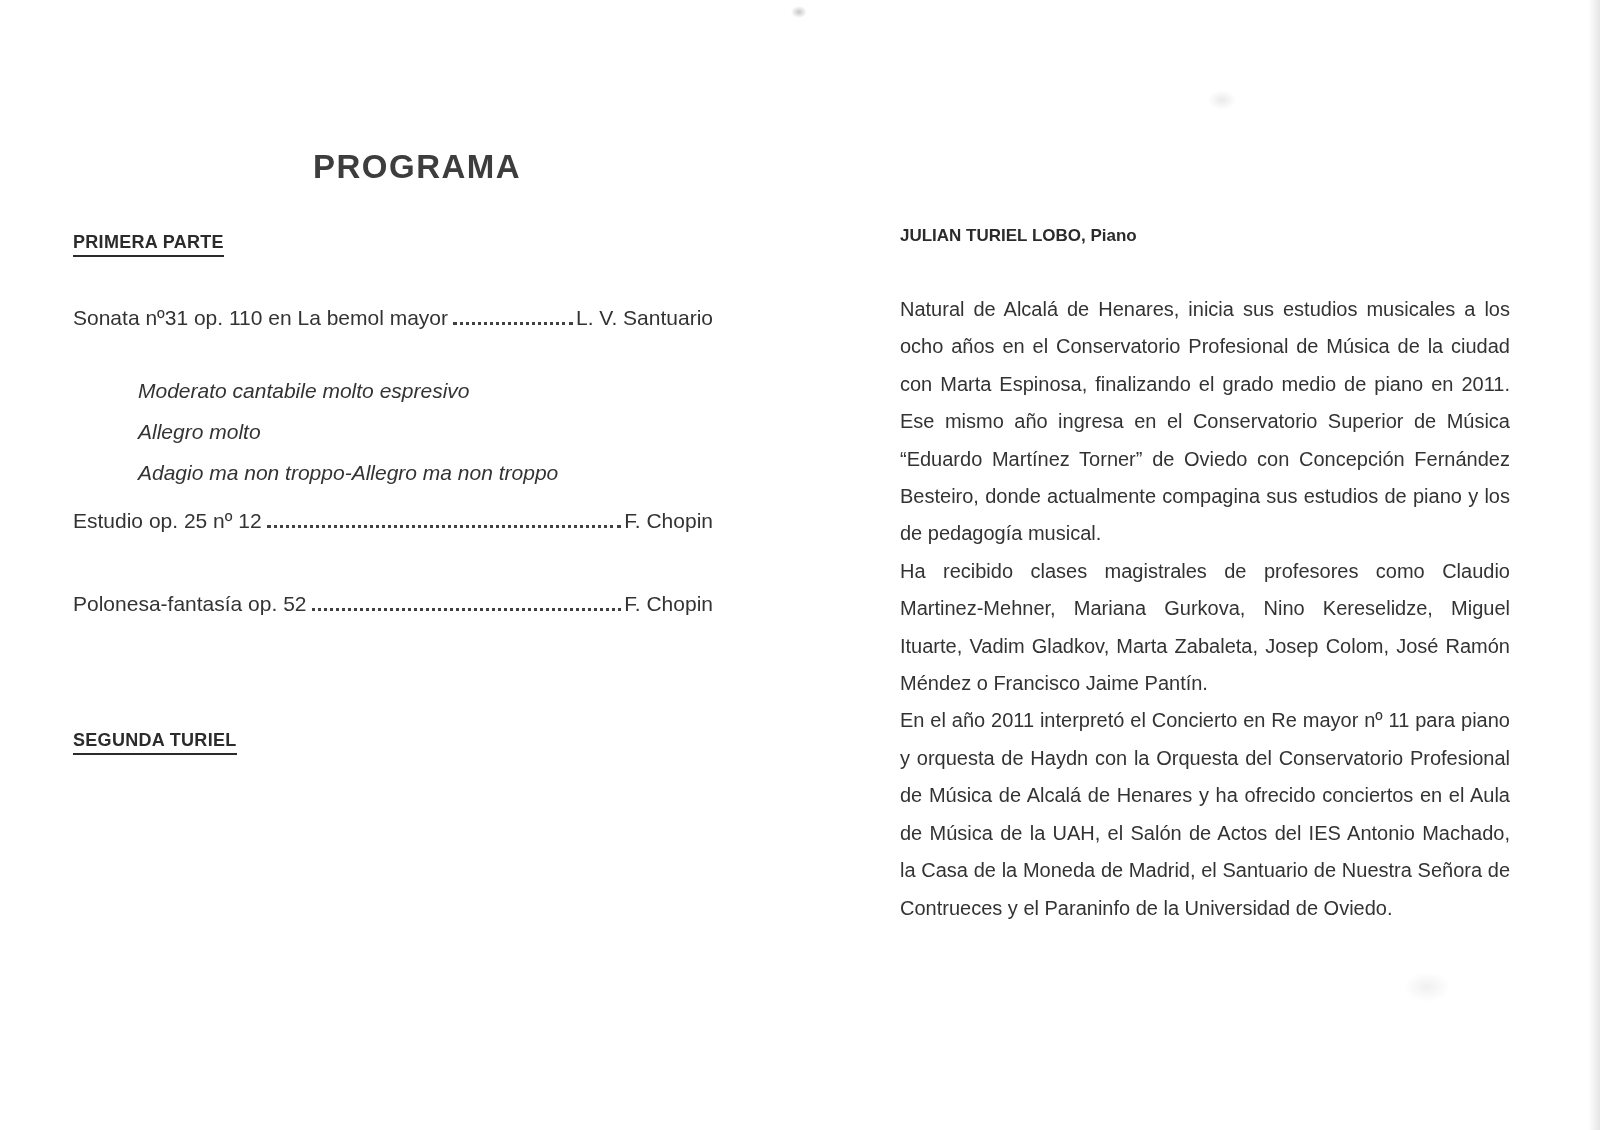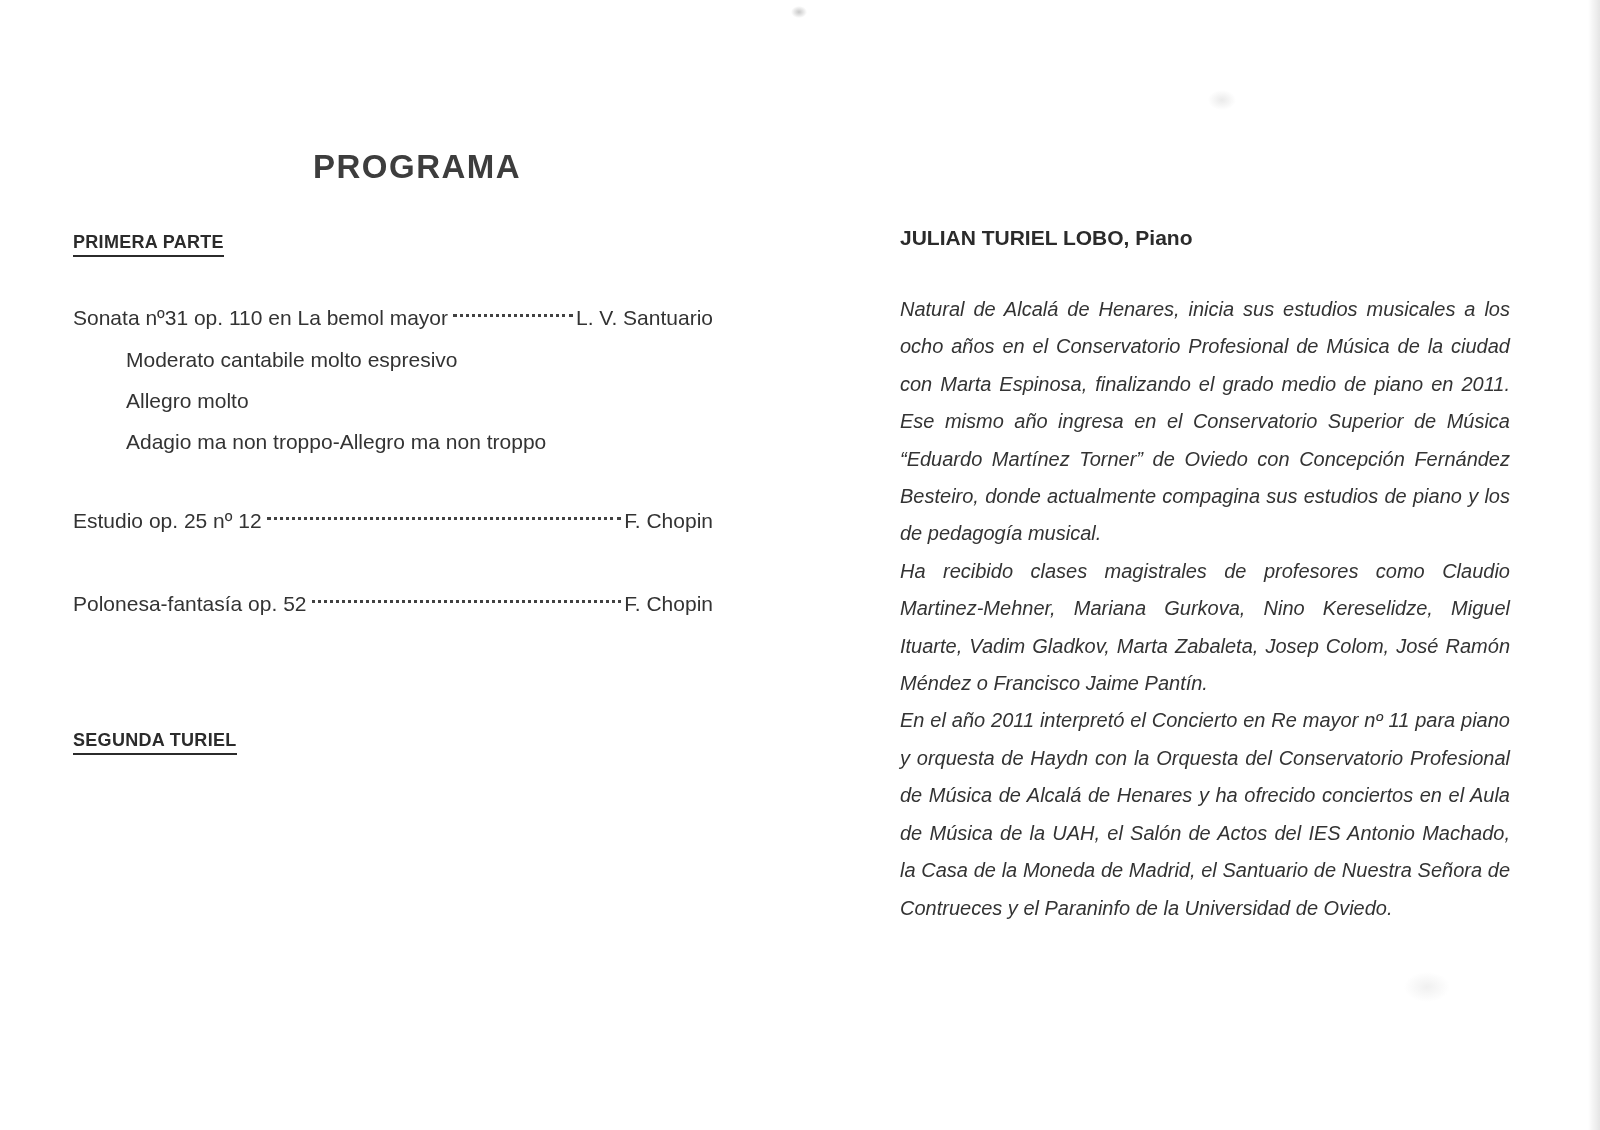--- a/index.html
+++ b/index.html
@@ -37,21 +37,21 @@
     letter-spacing: 0.3px;
   }
   .heading-primera { top: 218px; }
   .heading-segunda { top: 716px; }
 
   .piece-row {
     position: absolute;
     left: 73px;
     width: 640px;
     display: flex;
-    align-items: center;
+    align-items: flex-end;
     font-size: 21px;
     color: #333333;
     line-height: 1.15;
     white-space: nowrap;
   }
   .row-sonata      { top: 306px; }
   .row-estudio     { top: 509px; }
   .row-polonesa    { top: 592px; }
   .row-variaciones { top: 796px; }
 
@@ -60,53 +60,55 @@
     min-width: 14px;
     border-bottom: 3px dotted #414141;
     margin: 0 3px 5px 5px;
     height: 0;
   }
   .piece-composer { flex: 0 0 auto; }
   .piece-title { flex: 0 0 auto; }
 
   .movement {
     position: absolute;
-    left: 126px;
+    left: 138px;
     font-size: 21px;
+    font-style: italic;
     color: #333333;
     line-height: 1.15;
     white-space: nowrap;
+    margin-top: 31px;
   }
   .mov-1 { top: 348px; }
   .mov-2 { top: 389px; }
   .mov-3 { top: 430px; }
 
   
   .bio-header {
     position: absolute;
     left: 900px;
     top: 226px;
-    font-size: 21px;
+    font-size: 17px;
     font-weight: 700;
     color: #2b2b2b;
     line-height: 1.15;
     white-space: nowrap;
   }
   .bio-text {
     position: absolute;
     left: 900px;
     top: 291px;
     width: 610px;
     font-size: 20px;
     line-height: 37.4px;
     color: #333333;
     text-align: justify;
     text-align-last: left;
   }
-  .bio-text p { margin: 0; font-style: italic; }
+  .bio-text p { margin: 0; }
 
   
   .scan-speck {
     position: absolute;
     pointer-events: none;
   }
   .speck-top {
     left: 791px; top: 6px; width: 16px; height: 12px;
     background: radial-gradient(closest-side, rgba(110,110,110,0.38), rgba(110,110,110,0));
   }

